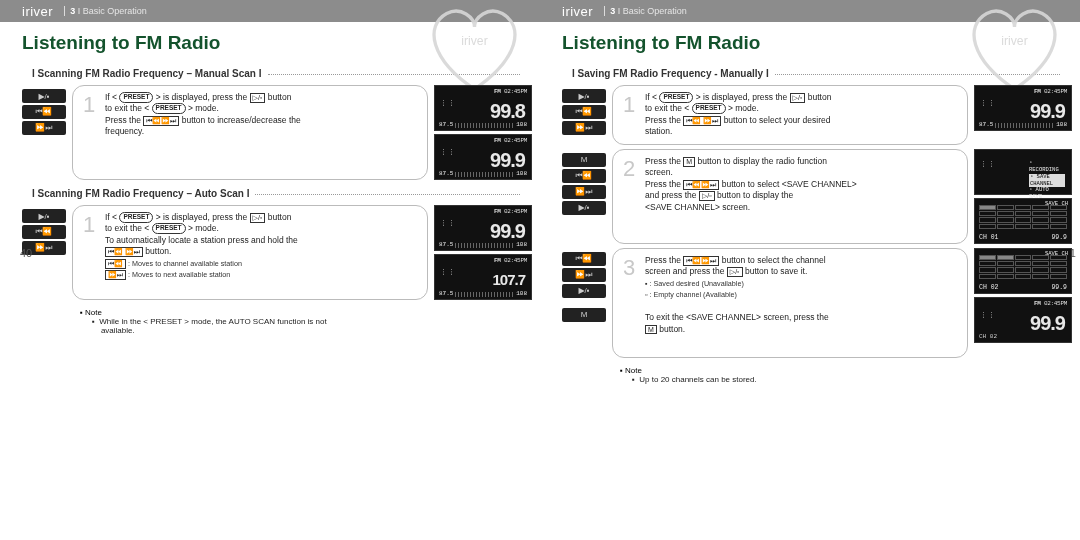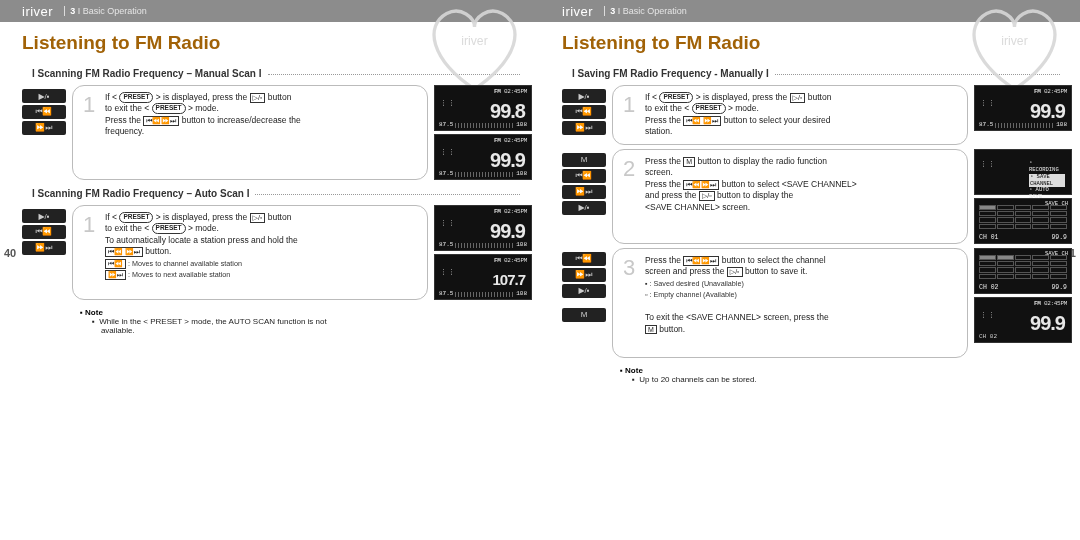--- a/index.html
+++ b/index.html
@@ -10,21 +10,21 @@
 
   .header-bar { height: 22px; background: #8c8c8c; display: flex; align-items: center; padding-left: 22px; color: #fff; font-size: 10px; position: relative; }
   .brand { font-family: Arial; letter-spacing: 0.5px; font-weight: normal; font-size: 13px; color: #fff; margin-right: 6px; }
   .brand-bar { display: inline-block; border-left: 1px solid #ddd; height: 10px; margin: 0 5px; vertical-align: middle; }
   .chapter { font-size: 9px; color: #e5e5e5; }
   .chapter b { color: #fff; }
 
   .heart { position: absolute; top: -2px; right: 8px; width: 115px; height: 100px; pointer-events: none; }
   .heart svg { width: 100%; height: 100%; opacity: 0.9; }
 
-  .title { font-size: 19px; font-weight: bold; color: #a16207; margin: 10px 0 14px 22px; }
+  .title { font-size: 19px; font-weight: bold; color: #14532d; margin: 10px 0 14px 22px; }
 
   .section-head { display: flex; align-items: center; margin: 8px 0 6px 22px; font-size: 10px; font-weight: bold; color: #333; }
   .section-head .dots { flex: 1; border-bottom: 1px dotted #999; margin-left: 6px; margin-right: 20px; height: 1px; align-self: center; margin-top: 2px;}
   .section-title-text { white-space: nowrap; padding-left: 10px; }
 
   .block { display: flex; margin-left: 22px; margin-right: 8px; margin-bottom: 4px; align-items: stretch; }
   .btncol { width: 46px; display: flex; flex-direction: column; gap: 2px; padding-top: 4px;}
   .btn { width: 44px; height: 14px; background: #222; border-radius: 2px; display: flex; align-items: center; justify-content: center; color: #ccc; font-size: 8px; }
 
   .card { flex: 1; border: 1px solid #bbb; border-radius: 12px; padding: 6px 8px 6px 10px; margin-left: 4px; margin-right: 6px; display: flex; min-height: 58px; }
@@ -46,25 +46,25 @@
   .lcd.menu .opts { position: absolute; top: 10px; right: 6px; left: 54px; font-size: 5.5px; line-height: 1.25; }
   .lcd.menu .opts .sel { background: #ddd; color: #000; padding: 0 1px;}
   .lcd.grid .g { position: absolute; top: 6px; left: 4px; right: 4px; bottom: 14px; display: grid; grid-template-columns: repeat(5,1fr); grid-template-rows: repeat(4,1fr); gap:1px;}
   .lcd.grid .g div { border: 1px solid #555; }
   .lcd.grid .g .on { background: #888; }
   .lcd.grid .chline { position: absolute; bottom: 2px; left: 4px; right: 4px; font-size: 6.5px; display: flex; justify-content: space-between; }
   .lcd .saveh { position: absolute; top: 1px; right: 3px; font-size: 5.5px; }
   .lcd .ch { position: absolute; bottom: 2px; left: 4px; font-size: 6px; color: #ccc;}
 
   .note { margin: 8px 0 0 80px; font-size: 8px; }
-  .note .hd { font-weight: bold; }
+  .note .hd { font-weight: normal; }
   .note .sq { font-size: 8px; }
   .note-list { margin-left: 12px; font-size: 8px; color:#222; }
 
-  .pagenum { position: absolute; top: 247px; font-size: 11px; font-weight: bold; color: #555; }
+  .pagenum { position: absolute; top: 247px; font-size: 11px; font-weight: normal; color: #555; margin-left: 16px; }
   .page.left .pagenum { left: 4px; }
   .page.right .pagenum { right: 4px; }
 </style>
 </head>
 <body>
 
 <div class="spread">
 
   <div class="page left">
     <div class="header-bar">

